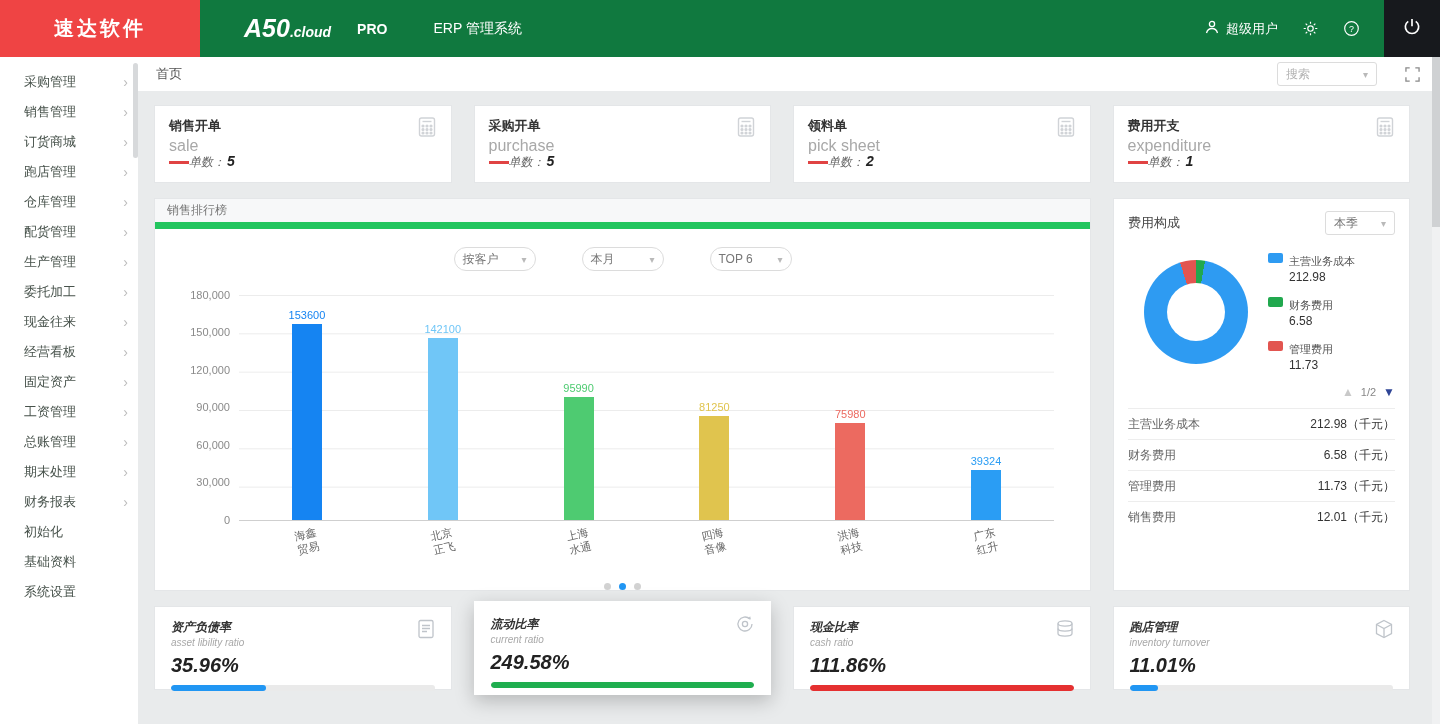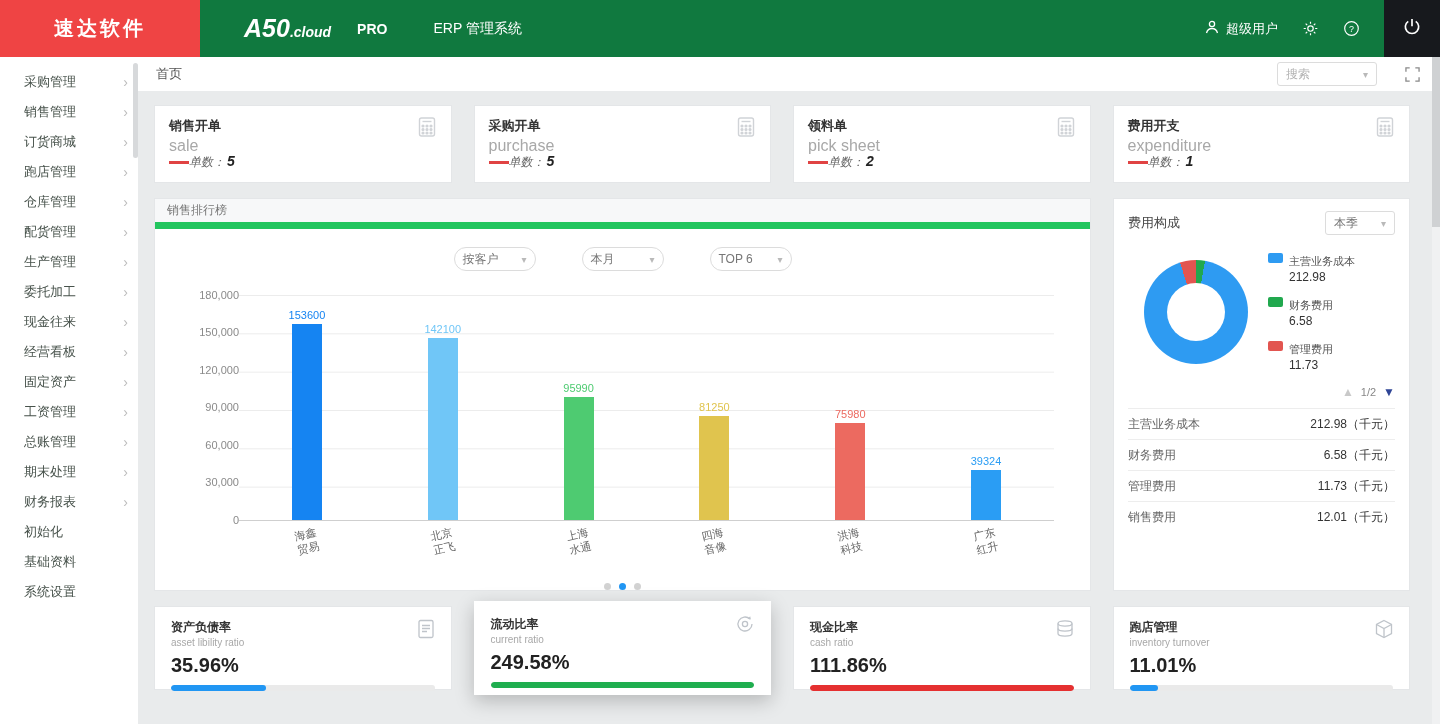--- a/index.html
+++ b/index.html
@@ -51,21 +51,21 @@
 
   
   .mid-row { display:flex; gap:22px; margin-bottom:15px; height:393px; }
   .chart-card { flex:1; background:#fff; border:1px solid #e4e6e8; display:flex; flex-direction:column; }
   .chart-header { height:30px; background:#f7f8f9; border-bottom:7px solid #22c55e; display:flex; align-items:center; padding:0 12px; font-size:12px; color:#777; flex-shrink:0; }
   .filters { display:flex; justify-content:center; gap:46px; margin-top:18px; }
   .filter-select { width:82px;border-radius:12px; }
 
   .chart-wrap { margin:24px 36px 0 84px; position:relative; height:230px; border-bottom:1px solid #cfcfcf;
                 background-image:linear-gradient(to bottom,#ececec 1px,transparent 1px); background-size:100% 38.33px; }
-  .ytick { position:absolute; right:100%; transform:translateY(50%); font-size:11px; color:#8a8a8a; white-space:nowrap; }
+  .ytick { position:absolute; right:100%; margin-right:9px; transform:translateY(50%); font-size:11px; color:#8a8a8a; white-space:nowrap; }
   .yt0{bottom:0} .yt1{bottom:16.667%} .yt2{bottom:33.333%} .yt3{bottom:50%} .yt4{bottom:66.667%} .yt5{bottom:83.333%} .yt6{bottom:100%}
   .bars { position:absolute; left:0; right:0; top:0; bottom:0; display:flex; justify-content:space-around; align-items:flex-end; }
   .bar-item { display:flex; flex-direction:column; align-items:center; width:72px; cursor:pointer; }
   .bar-value { font-size:11px; margin-bottom:3px; }
   .bar-rect { width:30px; }
   .cats { display:flex; justify-content:space-around; margin:7px 36px 0 84px; }
   .cat { width:72px; text-align:center; font-size:11px; color:#666; line-height:1.25; transform:rotate(-13deg); }
   .cat span { display:block; }
   .dots { display:flex; justify-content:center; gap:8px; margin-top:28px; }
   .dot { width:7px; height:7px; border-radius:50%; background:#d2d2d2; cursor:pointer; }
@@ -87,21 +87,21 @@
   .pager { display:flex; justify-content:flex-end; align-items:center; gap:7px; margin-top:13px; font-size:11px; color:#888; }
   .tri-up { color:#c9c9c9; font-size:12px; cursor:pointer; }
   .tri-down { color:#2f4596; font-size:12px; cursor:pointer; }
   .exp-rows { margin-top:9px; }
   .exp-row { height:31px; display:flex; align-items:center; justify-content:space-between; border-top:1px solid #ededed; font-size:12px; }
   .exp-row .lbl { color:#666; }
   .exp-row .val { color:#333; }
 
   
   .kpi-row { display:flex; gap:22px; align-items:flex-start; }
-  .kpi-card { flex:1; background:#fff; border:1px solid #e4e6e8; padding:12px 16px; position:relative; height:84px; cursor:pointer; }
+  .kpi-card { flex:1; background:#fff; border:1px solid #e4e6e8; padding:12px 16px; position:relative; height:84px; cursor:pointer;font-style:italic; }
   .kpi-card.elevated { box-shadow:0 6px 18px rgba(0,0,0,.22); border-color:#fff; transform:translateY(-5px); height:94px; z-index:2; padding-top:14px; }
   .kpi-title { font-size:12px; font-weight:bold; color:#333; }
   .kpi-sub { font-size:10px; color:#a8a8a8; margin-top:1px; }
   .kpi-icon { position:absolute; top:11px; right:14px; }
   .kpi-value { font-size:20px; font-weight:bold; color:#222; margin-top:6px; }
   .progress { height:6px; background:#eaeaea; border-radius:3px; margin-top:8px; overflow:hidden; }
   .progress-fill { height:100%; border-radius:3px; }
 
   
   .page-scroll { position:absolute; right:0; top:0; bottom:0; width:8px; background:#f0f1f2; }

